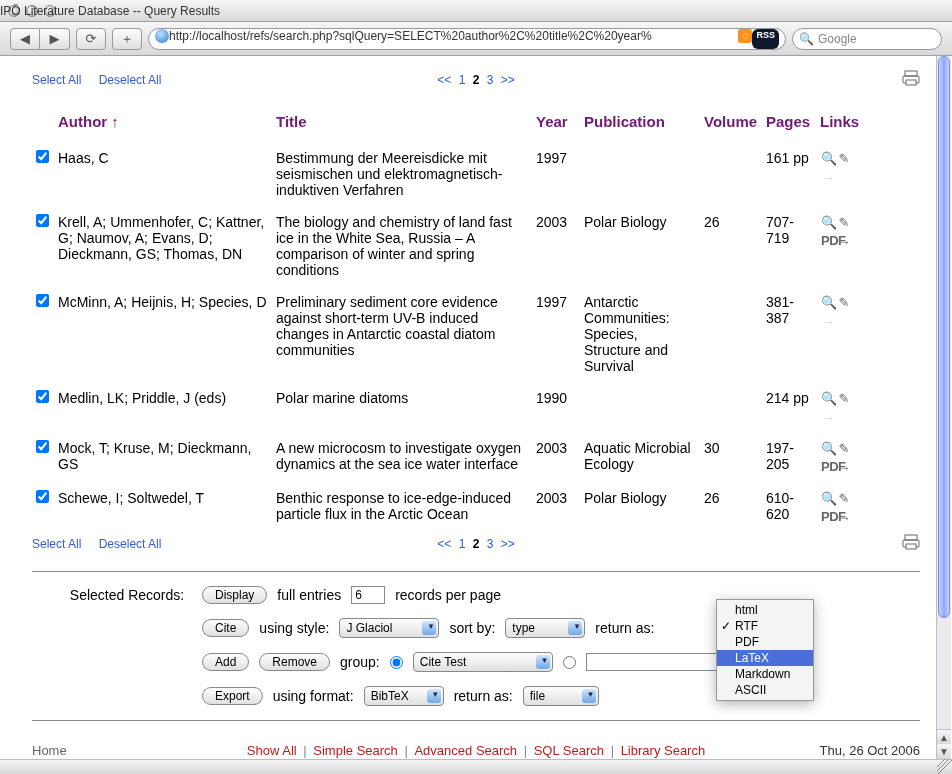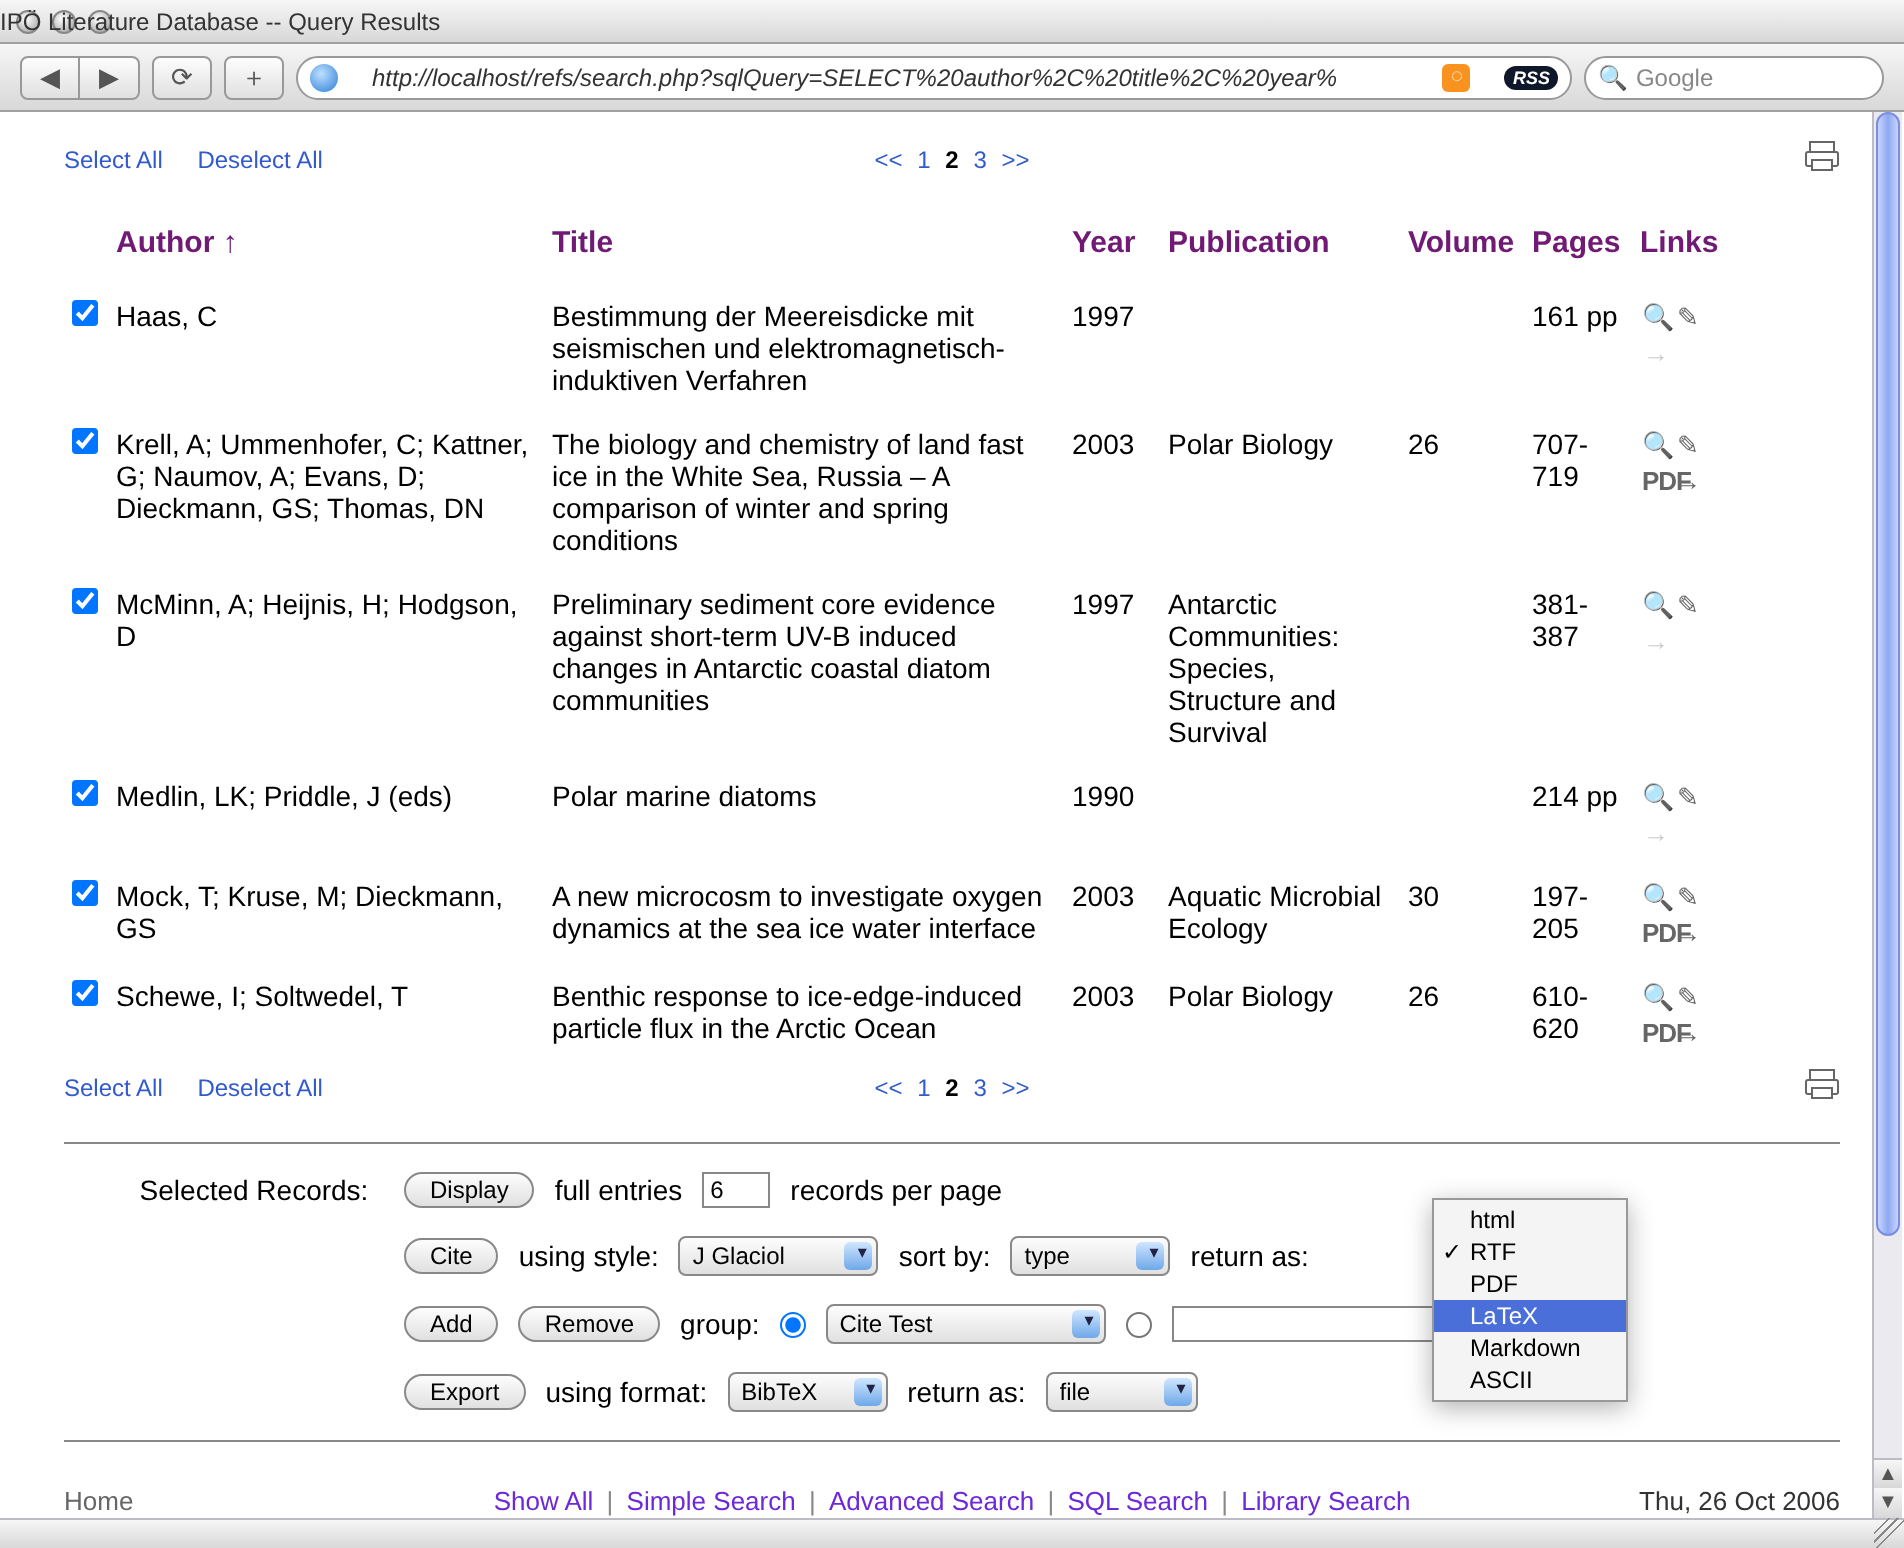--- a/index.html
+++ b/index.html
@@ -62,30 +62,28 @@
     font-size: 13px;
     color: #555;
   }
   .btn.sq { width: 30px; padding: 0; }
   .btn-group { display: flex; }
   .btn-group .btn:first-child { border-top-right-radius:0;border-bottom-right-radius:0; }
   .btn-group .btn:last-child { border-top-left-radius:0;border-bottom-left-radius:0; border-left:none; }
   .urlbar {
     flex: 1;
     display: flex;
-    align-items: center;
     height: 22px;
     background: #fff;
     border: 1px solid #999;
     border-radius: 11px;
     padding: 0 6px;
-    gap: 17px;
+    gap: 0;
     font-size: 12px;
     overflow: hidden;
-    font-style: italic;
   }
   .urlbar .globe {
     width: 14px; height: 14px;
     background: radial-gradient(circle at 40% 35%, #bde0ff, #2a7dd6);
     border-radius: 50%;
   }
   .urlbar .text { flex:1; white-space:nowrap; overflow:hidden; color:#333; }
   .rss {
     background: #0f172a;
     color: #fff;
@@ -252,21 +250,21 @@
     color: #fff;
   }
   .footer {
     display: flex;
     align-items: center;
     font-size: 13px;
     padding: 8px 0 14px 0;
     color: #666;
   }
   .footer .links { position:absolute; left:0;right:0; text-align:center; color:#335acc; }
-  .footer .links a { color:#6d28d9; text-decoration:none; }
+  .footer .links a { color:#b91c1c; text-decoration:none; }
   .footer .links span.sep { color:#888; margin:0 3px; }
   .footer .date { margin-left:auto; color:#333; }
   .scrollbar {
     position:absolute;
     top:56px; right:1px; bottom:15px;
     width:15px;
     background:#eaeaef;
     border-left:1px solid #bcbcc4;
   }
   .scrollbar .thumb {
@@ -388,21 +386,21 @@
             <td>Krell, A; Ummenhofer, C; Kattner, G; Naumov, A; Evans, D; Dieckmann, GS; Thomas, DN</td>
             <td>The biology and chemistry of land fast ice in the White Sea, Russia – A comparison of winter and spring conditions</td>
             <td>2003</td>
             <td>Polar Biology</td>
             <td>26</td>
             <td>707-719</td>
             <td class="linkscol"><span class="icon">🔍</span><span class="icon">✎</span><div class="row2"><span class="icon pdfi">PDF</span><span class="icon">→</span></div></td>
           </tr>
           <tr>
             <td><input type="checkbox" checked="" style=""></td>
-            <td>McMinn, A; Heijnis, H; Hodgson, D</td>
+            <td>McMinn, A; Heijnis, H; Species, D</td>
             <td>Preliminary sediment core evidence against short-term UV-B induced changes in Antarctic coastal diatom communities</td>
             <td>1997</td>
             <td>Antarctic Communities: Species, Structure and Survival</td>
             <td></td>
             <td>381-387</td>
             <td class="linkscol"><span class="icon">🔍</span><span class="icon">✎</span><div class="row2"><span class="icon" style="color:#ccc">→</span></div></td>
           </tr>
           <tr>
             <td><input type="checkbox" checked="" style=""></td>
             <td>Medlin, LK; Priddle, J (eds)</td>

